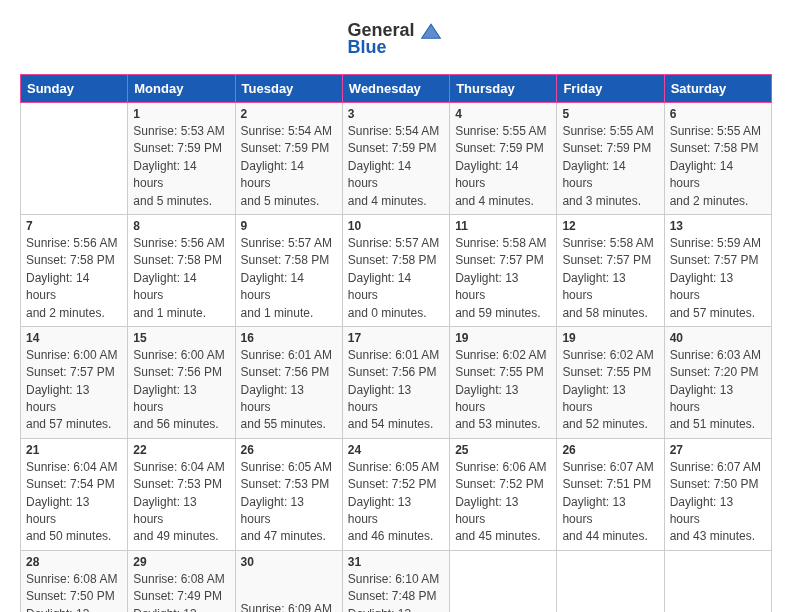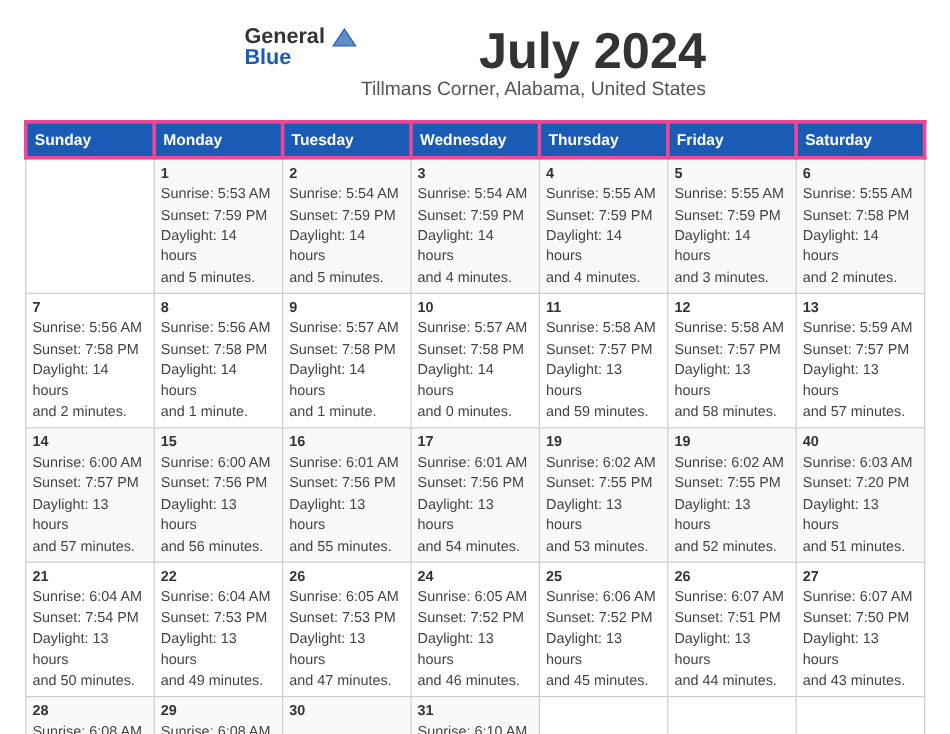--- a/index.html
+++ b/index.html
@@ -49,21 +49,21 @@
       border-collapse: collapse;
       table-layout: fixed;
     }
     thead tr th {
       background: #1a5cb5;
       color: #fff;
       padding: 6px 6px;
       font-size: 13px;
       font-weight: bold;
       text-align: left;
-      border: 3px solid #ec4899;
+      border: 1px solid #ec4899;
       margin-left: 40px;
     }
     tbody tr td {
       border: 1px solid #ccc;
       vertical-align: top;
       padding: 4px 5px;
       min-height: 80px;
       height: 90px;
       font-size: 11px;
       color: #333;
@@ -95,24 +95,20 @@
     <div class="logo-text">
       <span style="font-size:18px;font-weight:bold;color:#333;">General</span>
       <svg class="logo-icon" viewBox="0 0 28 22" xmlns="http://www.w3.org/2000/svg">
         <polygon points="14,2 26,20 2,20" fill="#1a5cb5"></polygon>
         <polygon points="14,4 24,19 4,19" fill="white" opacity="0.3"></polygon>
       </svg>
       <br>
     </div>
     <span style="font-size:18px;font-weight:bold;color:#1a5cb5;margin-top:-4px;display:block;">Blue</span>
   </div>
-  <div class="title-block">
-    <div class="month-title">July 2024</div>
-    <div class="location-title">Tillmans Corner, Alabama, United States</div>
-  </div>
 </div>
 
 <table>
   <thead>
     <tr id="header-row">
         <th>Sunday</th>
         <th>Monday</th>
         <th>Tuesday</th>
         <th>Wednesday</th>
         <th>Thursday</th>

